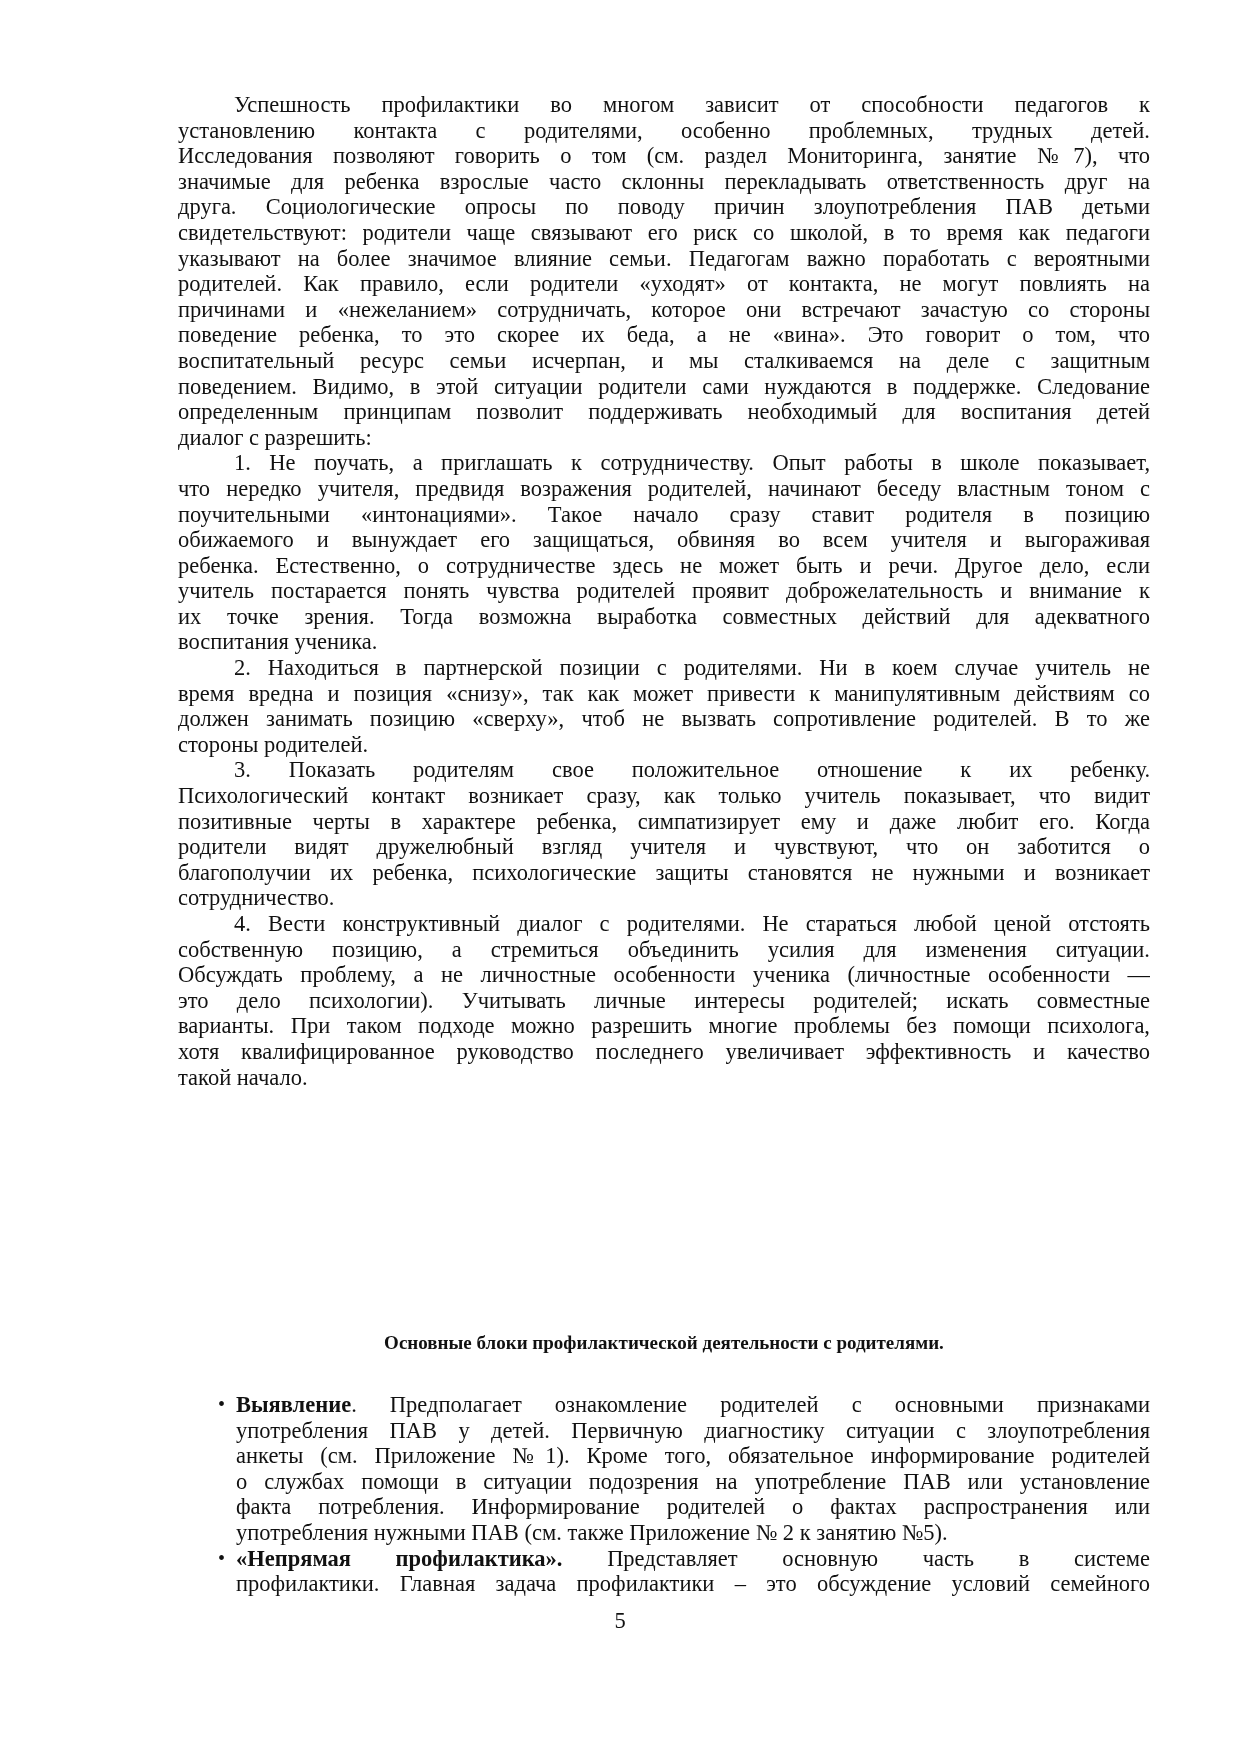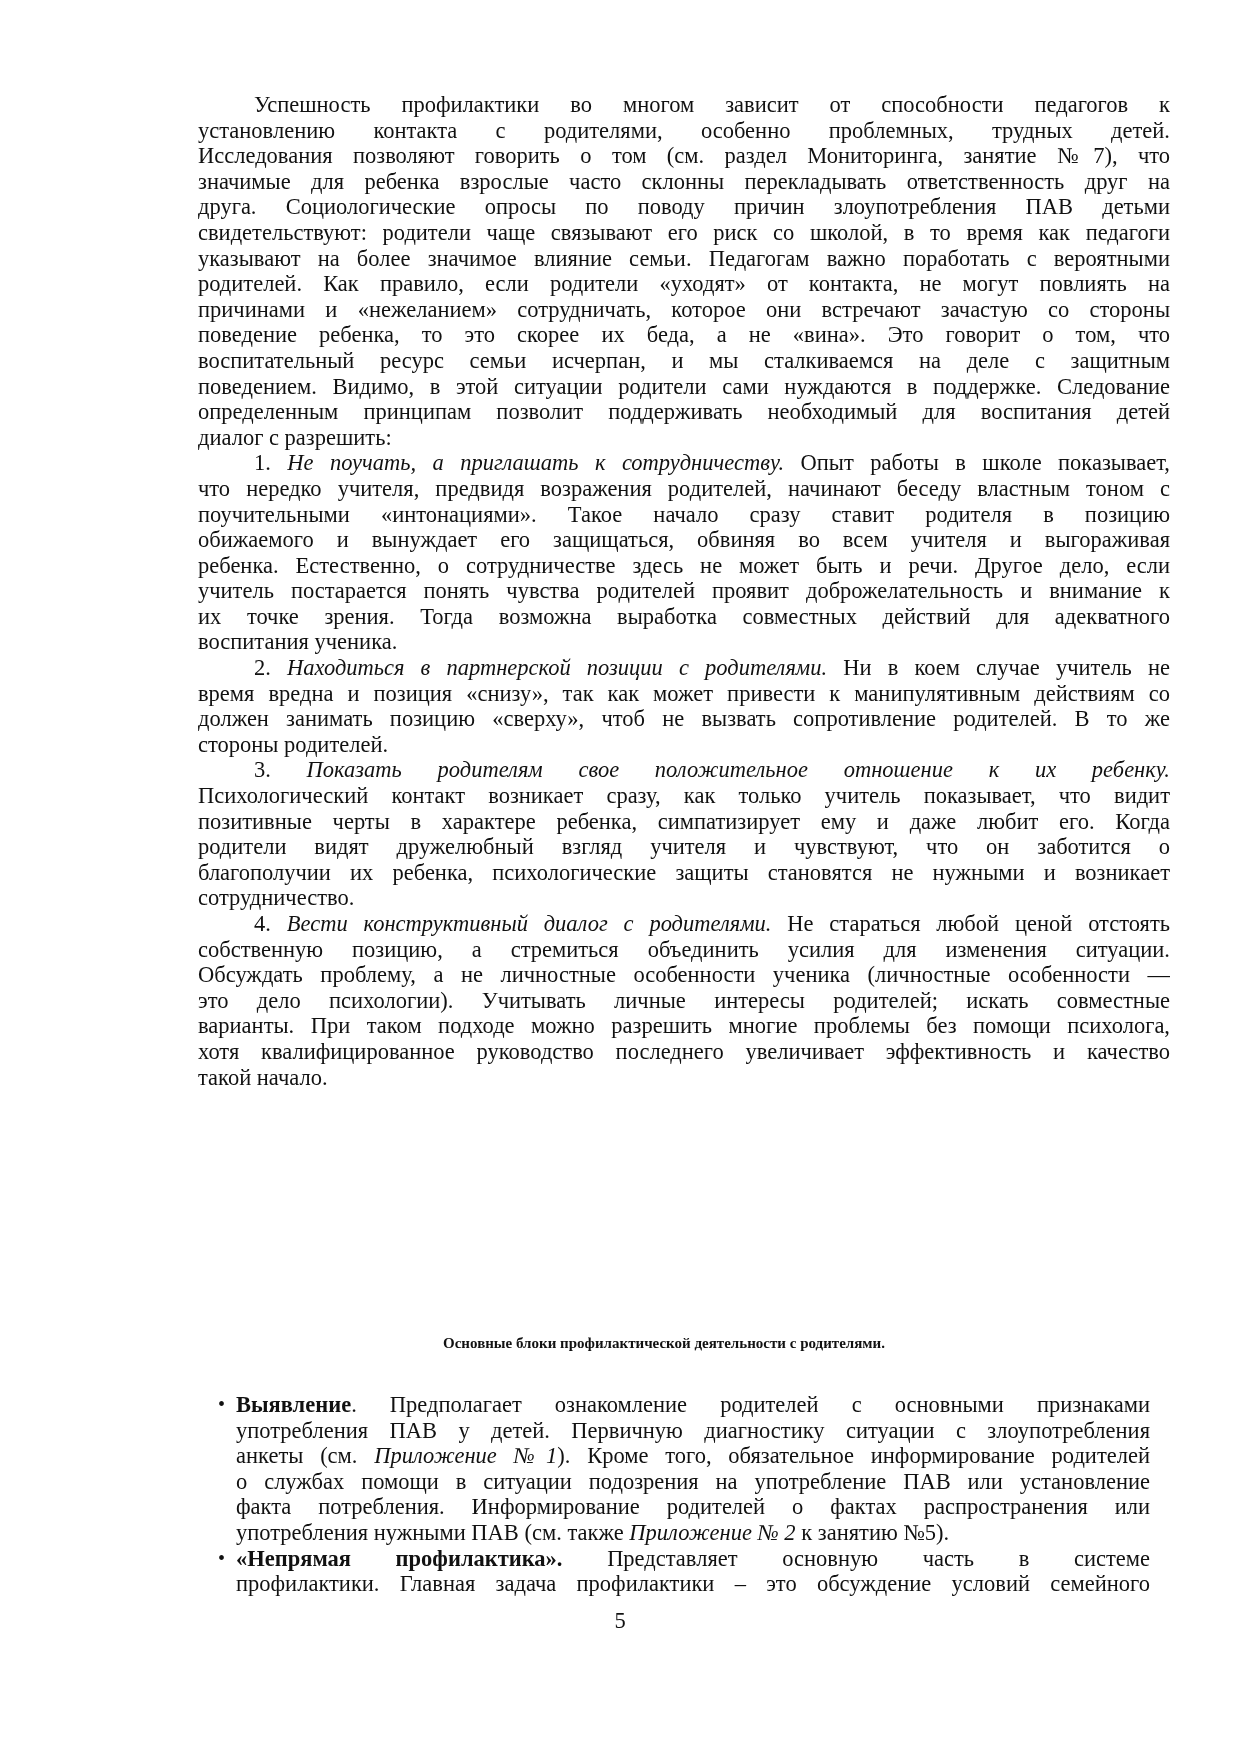--- a/index.html
+++ b/index.html
@@ -21,46 +21,45 @@
       width: 1240px;
       height: 1754px;
       background: #ffffff;
     }
     .body-text {
       position: absolute;
       left: 178px;
       width: 972px;
       font-size: 22.5px;
       line-height: 25.6px;
-      margin-left: 20px;
     }
     .line {
       display: block;
       height: 25.6px;
       white-space: nowrap;
       text-align: justify;
       text-align-last: justify;
       overflow: hidden;
     }
     .line.last {
       text-align-last: left;
     }
     .indent {
       padding-left: 56px;
     }
-    .it { font-style: italic; }
+    .it { }
     .b { font-weight: bold; }
     .heading {
       position: absolute;
       left: 178px;
       width: 972px;
       top: 1330px;
       text-align: center;
       font-weight: bold;
-      font-size: 15px;
+      font-size: 19px;
       line-height: 26px;
     }
     .bullet-list {
       position: absolute;
       left: 178px;
       width: 972px;
       top: 1392px;
       font-size: 22.5px;
       line-height: 25.6px;
     }

